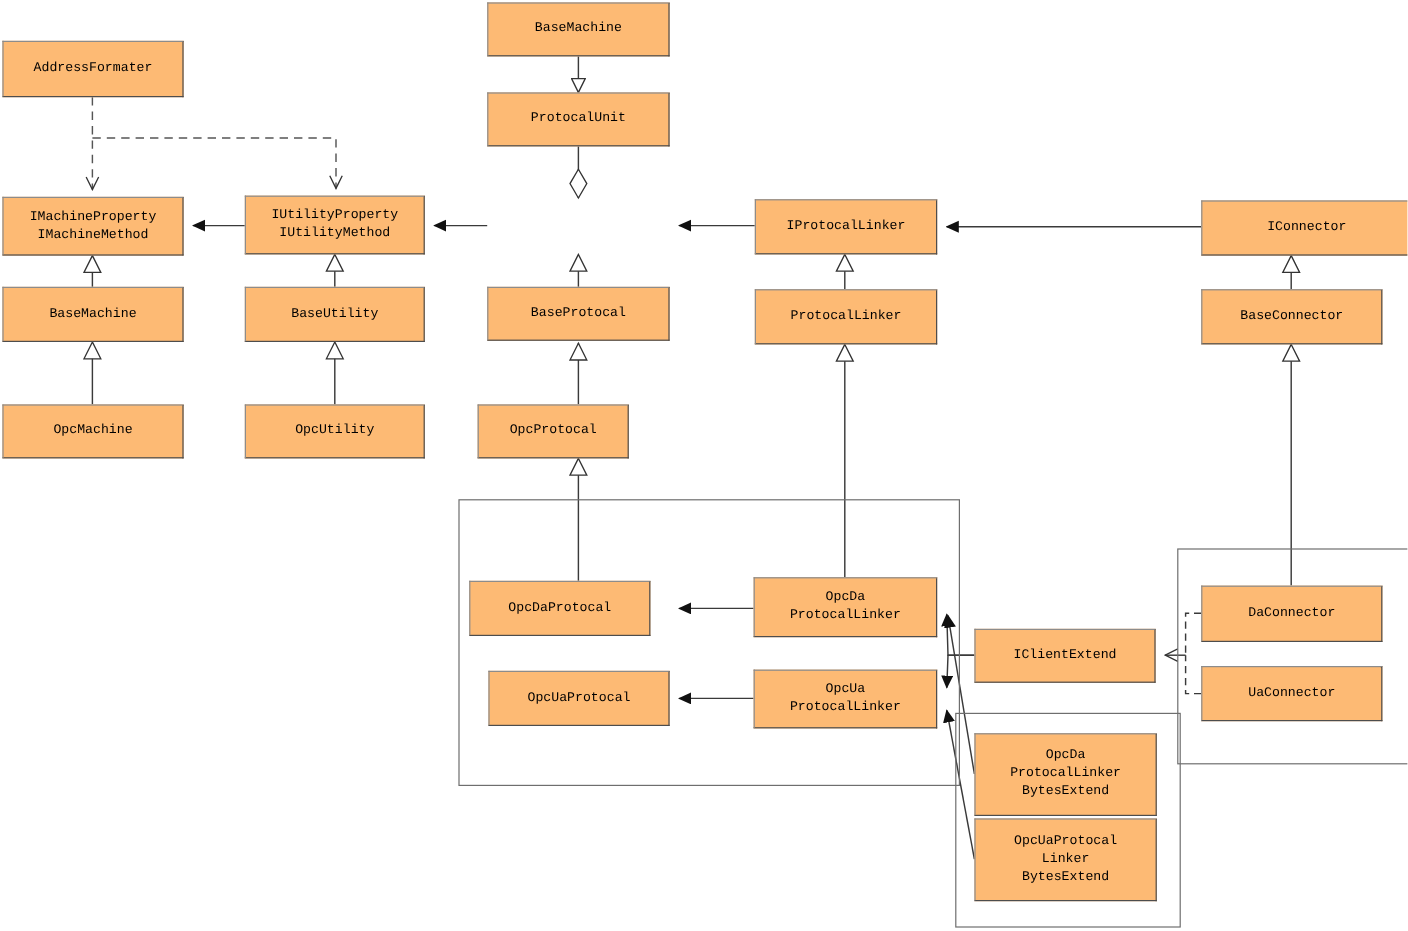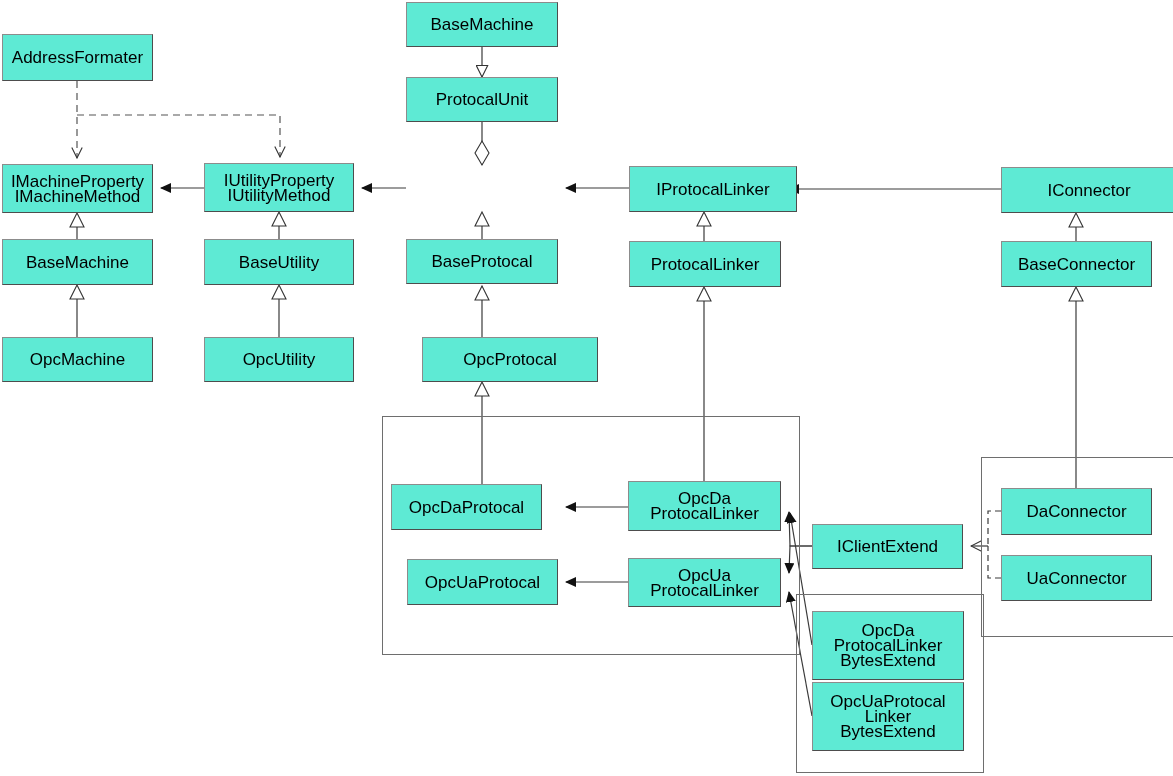--- a/index.html
+++ b/index.html
@@ -22,30 +22,30 @@
     position: absolute;
     left: 0;
     top: 0;
     width: 1173px;
     height: 776px;
     pointer-events: none;
   }
   .node {
     position: absolute;
     box-sizing: border-box;
-    background: #5eead4;
+    background: #fdba74;
     border: 1px solid #4d4d4d;
     border-top-color: #8c8c8c;
     border-left-color: #8c8c8c;
     display: flex;
     align-items: center;
     justify-content: center;
     text-align: center;
-    font-family: Liberation Sans, sans-serif;
-    font-size: 17px;
+    font-family: Liberation Mono, monospace;
+    font-size: 11px;
     line-height: 15px;
     color: #000000;
     letter-spacing: 0px;
     white-space: pre-line;
     z-index: 2;
   }
   .group-box {
     position: absolute;
     box-sizing: border-box;
     background: transparent;
@@ -146,21 +146,21 @@
 
   <div class="node" style="left:406px; top:2px; width:152px; height:45px;">
     <span class="node-label">BaseMachine</span>
   </div>
   <div class="node" style="left:406px; top:77px; width:152px; height:45px;">
     <span class="node-label">ProtocalUnit</span>
   </div>
   <div class="node" style="left:406px; top:239px; width:152px; height:45px;">
     <span class="node-label">BaseProtocal</span>
   </div>
-  <div class="node" style="left:422px; top:337px; width:176px; height:45px;">
+  <div class="node" style="left:398px; top:337px; width:126px; height:45px;">
     <span class="node-label">OpcProtocal</span>
   </div>
 
   <div class="node" style="left:2px; top:34px; width:151px; height:47px;">
     <span class="node-label">AddressFormater</span>
   </div>
   <div class="node" style="left:2px; top:164px; width:151px; height:49px;">
     <span class="node-label">IMachineProperty
 IMachineMethod</span>
   </div>
@@ -175,21 +175,21 @@
     <span class="node-label">IUtilityProperty
 IUtilityMethod</span>
   </div>
   <div class="node" style="left:204px; top:337px; width:150px; height:45px;">
     <span class="node-label">OpcUtility</span>
   </div>
   <div class="node" style="left:204px; top:239px; width:150px; height:46px;">
     <span class="node-label">BaseUtility</span>
   </div>
 
-  <div class="node" style="left:629px; top:166px; width:168px; height:46px;">
+  <div class="node" style="left:629px; top:166px; width:152px; height:46px;">
     <span class="node-label">IProtocalLinker</span>
   </div>
   <div class="node" style="left:629px; top:241px; width:152px; height:46px;">
     <span class="node-label">ProtocalLinker</span>
   </div>
 
   <div class="node" style="left:1001px; top:167px; width:176px; height:46px;text-align:center;">
     <span class="node-label">IConnector</span>
   </div>
   <div class="node" style="left:1001px; top:241px; width:151px; height:46px;">

